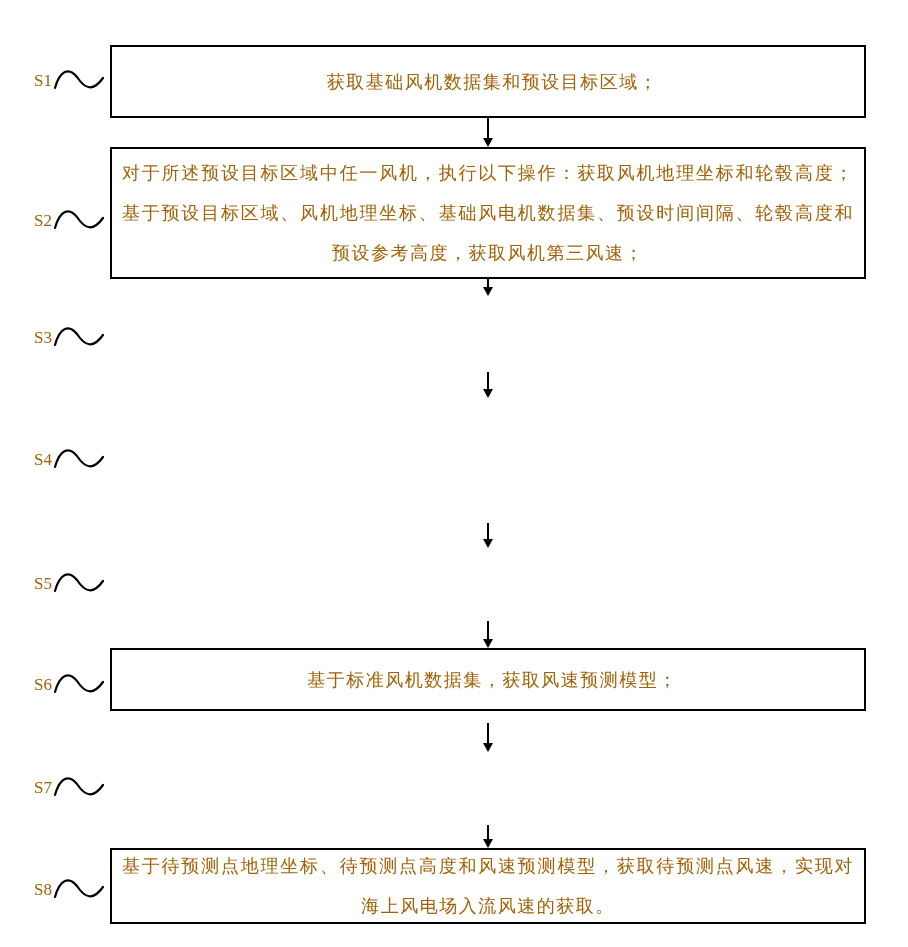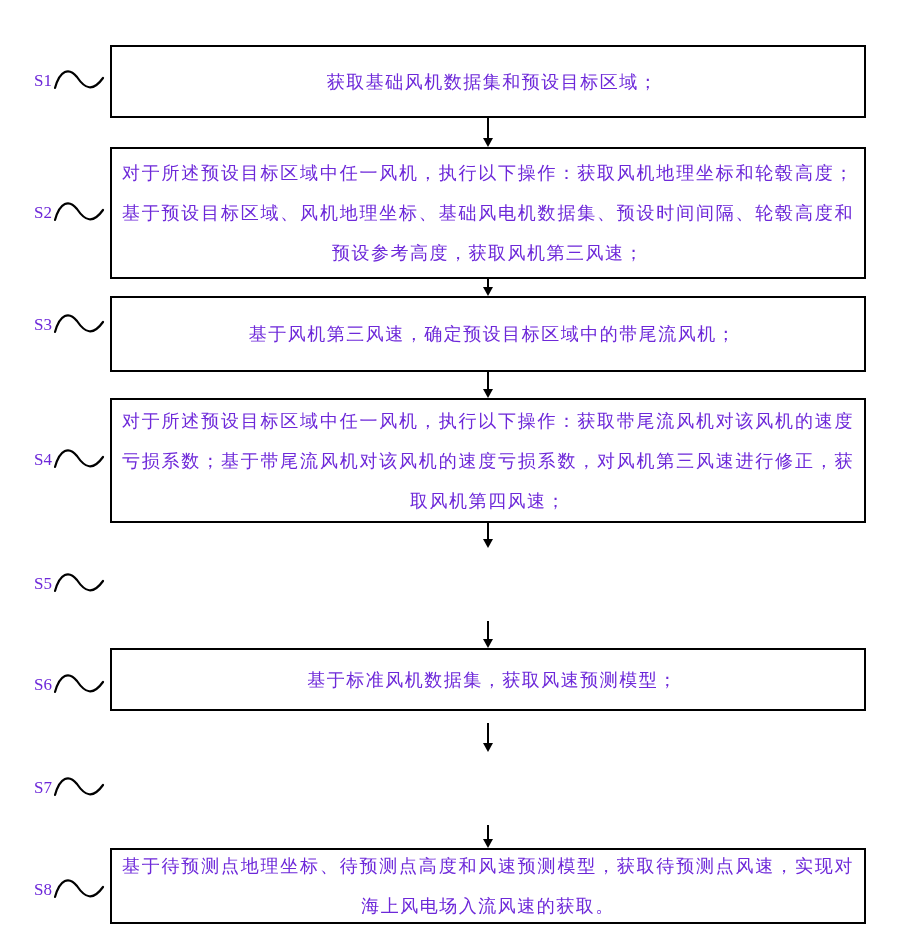--- a/index.html
+++ b/index.html
@@ -1,18 +1,18 @@
 <!DOCTYPE html>
 <html><head>
 <meta charset="utf-8">
 <style>
   html,body{margin:0;padding:0;background:#ffffff;}
   .canvas{
     position:relative;width:908px;height:947px;background:#ffffff;
-    font-family:"Liberation Serif","DejaVu Serif",serif;color:#6d28d9;
+    font-family:"Liberation Serif","DejaVu Serif",serif;color:#a16207;
     overflow:hidden;
   }
   .box{
     position:absolute;left:110px;width:756px;box-sizing:border-box;
     border:2px solid #000;background:#fff;
     font-size:18px;letter-spacing:1.5px;
   }
   .box.center{display:flex;align-items:center;justify-content:center;text-align:center;padding-left:9px;}
   .box.justify{display:flex;align-items:center;padding:9px 10px;}
   .box.justify .boxtext{
@@ -49,56 +49,50 @@
       </svg>
   </div>
   <div class="box center" style="top:45px;height:73px">
     <span class="boxtext">获取基础风机数据集和预设目标区域；</span>
   </div>
   <div class="arrow" style="top:118px;height:29px">
     <div class="shaft"></div>
     <div class="head"></div>
   </div>
 
-  <div class="label-wrap" style="top:195px">
+  <div class="label-wrap" style="top:203px">
     <span class="slabel">S2</span>
     <svg class="squiggle" width="52" height="34" viewBox="0 0 52 34">
         <path d="M2,24 C7,6 16,3 24,13 C32,25 40,28 50,14"></path>
       </svg>
   </div>
   <div class="box justify" style="top:147px;height:132px">
     <span class="boxtext">对于所述预设目标区域中任一风机，执行以下操作：获取风机地理坐标和轮毂高度；基于预设目标区域、风机地理坐标、基础风电机数据集、预设时间间隔、轮毂高度和预设参考高度，获取风机第三风速；</span>
   </div>
   <div class="arrow" style="top:279px;height:17px">
     <div class="shaft"></div>
     <div class="head"></div>
   </div>
 
-  <div class="label-wrap" style="top:307px">
+  <div class="label-wrap" style="top:320px">
     <span class="slabel">S3</span>
     <svg class="squiggle" width="52" height="34" viewBox="0 0 52 34">
         <path d="M2,24 C7,6 16,3 24,13 C32,25 40,28 50,14"></path>
       </svg>
-  </div>
-  <div class="box center" style="top:296px;height:76px">
-    <span class="boxtext">基于风机第三风速，确定预设目标区域中的带尾流风机；</span>
   </div>
   <div class="arrow" style="top:372px;height:26px">
     <div class="shaft"></div>
     <div class="head"></div>
   </div>
 
   <div class="label-wrap" style="top:442px">
     <span class="slabel">S4</span>
     <svg class="squiggle" width="52" height="34" viewBox="0 0 52 34">
         <path d="M2,24 C7,6 16,3 24,13 C32,25 40,28 50,14"></path>
       </svg>
-  </div>
-  <div class="box justify" style="top:398px;height:125px">
-    <span class="boxtext">对于所述预设目标区域中任一风机，执行以下操作：获取带尾流风机对该风机的速度亏损系数；基于带尾流风机对该风机的速度亏损系数，对风机第三风速进行修正，获取风机第四风速；</span>
   </div>
   <div class="arrow" style="top:523px;height:25px">
     <div class="shaft"></div>
     <div class="head"></div>
   </div>
 
   <div class="label-wrap" style="top:566px">
     <span class="slabel">S5</span>
     <svg class="squiggle" width="52" height="34" viewBox="0 0 52 34">
         <path d="M2,24 C7,6 16,3 24,13 C32,25 40,28 50,14"></path>

